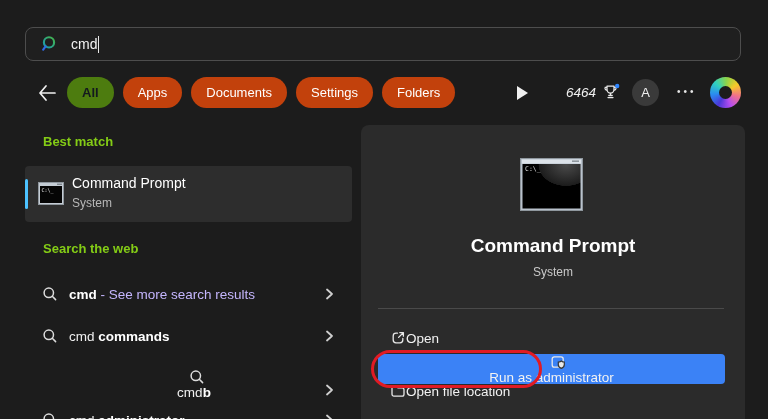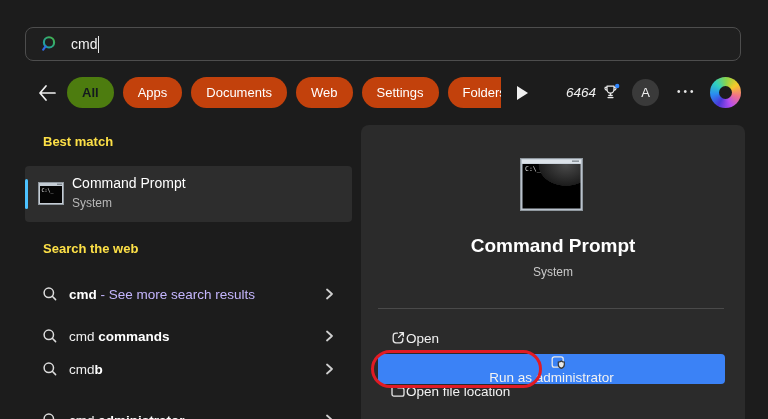--- a/index.html
+++ b/index.html
@@ -37,21 +37,21 @@
   .avatar { position:absolute; left:632px; top:2px; width:27px; height:27px; border-radius:50%;
     background:#3a3a3a; display:flex; align-items:center; justify-content:center;
     font-size:13px; color:#f0f0f0; cursor:pointer; }
   .dots { position:absolute; left:677px; top:9px; font-size:10px; letter-spacing:3px; color:#e6e6e6; cursor:pointer; }
   .copilot { position:absolute; left:710px; top:0; width:31px; height:31px; border-radius:50%;
     background:conic-gradient(from 210deg, #4b37d8, #2a8cf0, #30d0c0, #8bd44a, #f7c928, #f2708a, #b44df0, #4b37d8);
     cursor:pointer; }
   .copilot::after { content:""; position:absolute; left:9px; top:9px; width:13px; height:13px;
     border-radius:50%; background:#1c1c1c; }
   
-  .section-h { position:absolute; left:43px; font-size:13px; font-weight:bold; color:#fde047; }
+  .section-h { position:absolute; left:43px; font-size:13px; font-weight:bold; color:#84cc16; }
   .best-card {
     position:absolute; left:25px; top:166px; width:327px; height:56px;
     background:#2d2d2d; border-radius:4px; cursor:pointer;
   }
   .best-card .accent { position:absolute; left:0; top:13px; width:3px; height:30px; border-radius:2px; }
   .best-card .ic { position:absolute; left:13px; top:16px; }
   .best-card .t { position:absolute; left:47px; top:9px; font-size:14px; color:#fff; }
   .best-card .s { position:absolute; left:47px; top:30px; font-size:12px; color:#b8b8b8; }
   .sug-row {
     position:absolute; left:25px; width:327px; height:42px;
@@ -118,23 +118,20 @@
     <div class="pill selected">
         <span>All</span>
       </div>
     <div class="pill">
         <span>Apps</span>
       </div>
     <div class="pill">
         <span>Documents</span>
       </div>
     <div class="pill">
-        <span>Web</span>
-      </div>
-    <div class="pill">
         <span>Settings</span>
       </div>
     <div class="pill">
         <span>Folders</span>
       </div>
 
   </div>
   <div class="play-btn"></div>
   <div class="points">6464</div>
   <span class="trophy">
@@ -193,21 +190,21 @@
       </svg>
   </span>
   <span class="texts"><span class="lead">cmd </span><span class="b">commands</span><span class="tail"></span></span>
   <span class="chev">
     <svg width="12" height="12" viewBox="0 0 12 12">
         <path d="M4 1.5 L9 6 L4 10.5" fill="none" stroke="#cfcfcf" stroke-width="1.8" stroke-linecap="round" stroke-linejoin="round"></path>
       </svg>
   </span>
 </div>
 
-<div class="sug-row" style="top:348px;">
+<div class="sug-row" style="top:369px;flex-direction:column;">
   <span class="q">
     <svg width="16" height="16" viewBox="0 0 16 16">
         <circle cx="6.8" cy="6.8" r="4.7" fill="none" stroke="#dcdcdc" stroke-width="1.5"></circle>
         <line x1="10.3" y1="10.3" x2="13.6" y2="13.6" stroke="#dcdcdc" stroke-width="1.5" stroke-linecap="round"></line>
       </svg>
   </span>
   <span class="texts"><span class="lead">cmd</span><span class="b">b</span><span class="tail"></span></span>
   <span class="chev">
     <svg width="12" height="12" viewBox="0 0 12 12">
         <path d="M4 1.5 L9 6 L4 10.5" fill="none" stroke="#cfcfcf" stroke-width="1.8" stroke-linecap="round" stroke-linejoin="round"></path>

